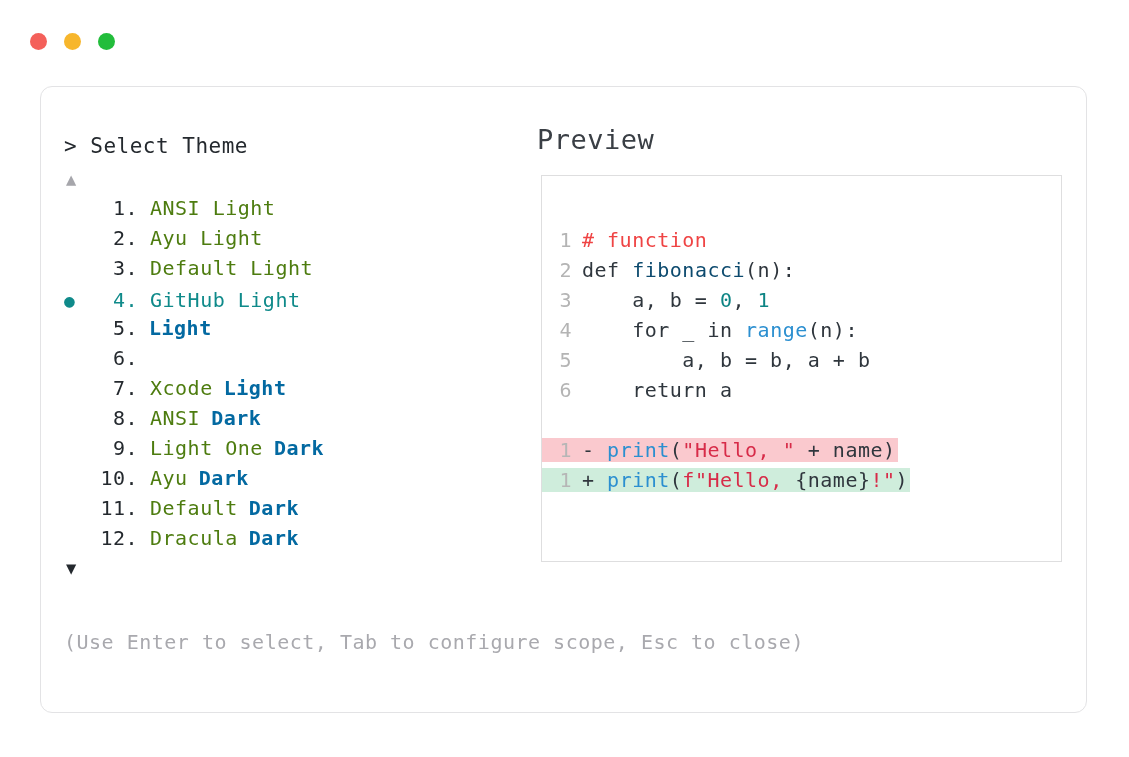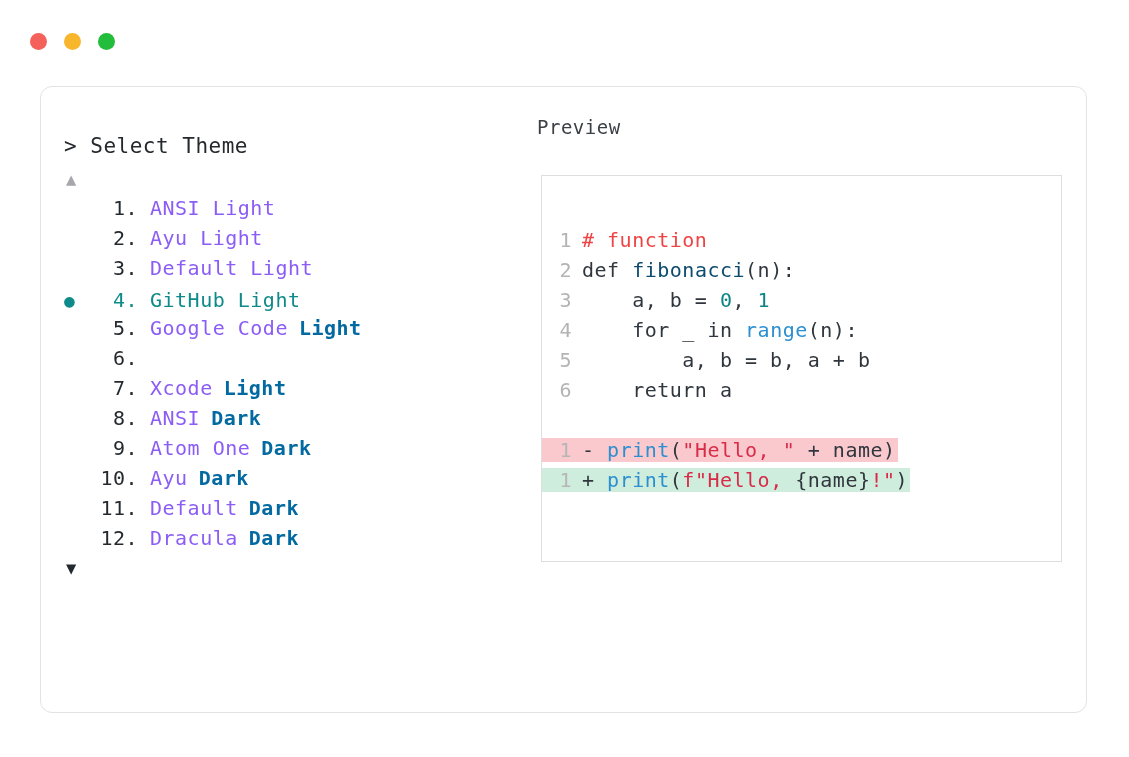--- a/index.html
+++ b/index.html
@@ -51,22 +51,22 @@
     top: 47px;
     font-size: 21px;
     color: #24292e;
     letter-spacing: 0.5px;
     white-space: pre;
     text-align: right;
   }
   .preview-title {
     position: absolute;
     left: 496px;
-    top: 29px;
-    font-size: 19px;
+    top: 37px;
+    font-size: 27px;
     color: #3a3f45;
     letter-spacing: 0.5px;
   }
 
   
   .list-col {
     position: absolute;
     left: 23px;
     top: 82px;
     width: 450px;
@@ -103,21 +103,21 @@
   }
   .idx-cell {
     width: 44px;
     flex: 0 0 44px;
     text-align: right;
     color: #24292e;
     letter-spacing: 0.5px;
   }
   .name-cell {
     padding-left: 12px;
-    color: #8b5cf6;
+    color: #4d7c0f;
     letter-spacing: 0.5px;
   }
   .variant-cell {
     padding-left: 11px;
     color: #0369a1;
     letter-spacing: 0.5px;
     font-weight: bold;
   }
   .theme-row.selected .idx-cell,
   .theme-row.selected .name-cell {
@@ -205,25 +205,25 @@
   <div class="prompt-title">&gt; Select Theme</div>
   <div class="preview-title">Preview</div>
 
   <div class="list-col">
     <div class="scroll-arrow up">▲</div>
     <ul class="theme-list" id="theme-list">
         <li class="theme-row"><span class="bullet-cell"></span><span class="idx-cell">1.</span><span class="name-cell">ANSI Light</span></li>
         <li class="theme-row"><span class="bullet-cell"></span><span class="idx-cell">2.</span><span class="name-cell">Ayu Light</span></li>
         <li class="theme-row"><span class="bullet-cell"></span><span class="idx-cell">3.</span><span class="name-cell">Default Light</span></li>
         <li class="theme-row selected"><span class="bullet-cell">●</span><span class="idx-cell">4.</span><span class="name-cell">GitHub Light</span></li>
-        <li class="theme-row"><span class="bullet-cell"></span><span class="idx-cell">5.</span><span class="name-cell">Google Code</span><span class="variant-cell">Light</span></li>
+        <li class="theme-row"><span class="bullet-cell"></span><span class="idx-cell">5.</span><span class="variant-cell">Light</span></li>
         <li class="theme-row"><span class="bullet-cell"></span><span class="idx-cell">6.</span></li>
         <li class="theme-row"><span class="bullet-cell"></span><span class="idx-cell">7.</span><span class="name-cell">Xcode</span><span class="variant-cell">Light</span></li>
         <li class="theme-row"><span class="bullet-cell"></span><span class="idx-cell">8.</span><span class="name-cell">ANSI</span><span class="variant-cell">Dark</span></li>
-        <li class="theme-row"><span class="bullet-cell"></span><span class="idx-cell">9.</span><span class="name-cell">Atom One</span><span class="variant-cell">Dark</span></li>
+        <li class="theme-row"><span class="bullet-cell"></span><span class="idx-cell">9.</span><span class="name-cell">Light One</span><span class="variant-cell">Dark</span></li>
         <li class="theme-row"><span class="bullet-cell"></span><span class="idx-cell">10.</span><span class="name-cell">Ayu</span><span class="variant-cell">Dark</span></li>
         <li class="theme-row"><span class="bullet-cell"></span><span class="idx-cell">11.</span><span class="name-cell">Default</span><span class="variant-cell">Dark</span></li>
         <li class="theme-row"><span class="bullet-cell"></span><span class="idx-cell">12.</span><span class="name-cell">Dracula</span><span class="variant-cell">Dark</span></li>
       </ul>
     <div class="scroll-arrow down">▼</div>
   </div>
 
   <div class="preview-box">
     <div class="code-area" id="code-area">
         <div class="code-line"><span class="gutter">1</span><span class="code-text"><span class="tok-comment"># function</span></span></div>
@@ -231,13 +231,14 @@
         <div class="code-line"><span class="gutter">3</span><span class="code-text"><span class="tok-plain">    a, b = </span><span class="tok-num">0</span><span class="tok-plain">, </span><span class="tok-num">1</span></span></div>
         <div class="code-line"><span class="gutter">4</span><span class="code-text"><span class="tok-plain">    for _ in </span><span class="tok-builtin">range</span><span class="tok-plain">(n):</span></span></div>
         <div class="code-line"><span class="gutter">5</span><span class="code-text"><span class="tok-plain">        a, b = b, a + b</span></span></div>
         <div class="code-line"><span class="gutter">6</span><span class="code-text"><span class="tok-plain">    return a</span></span></div>
         <div class="code-spacer"></div>
         <div class="diff-line removed"><span class="gutter">1</span><span class="diff-body"><span class="tok-sign">- </span><span class="tok-builtin">print</span><span class="tok-plain">(</span><span class="tok-str">"Hello, "</span><span class="tok-plain"> + name)</span></span></div>
         <div class="diff-line added"><span class="gutter">1</span><span class="diff-body"><span class="tok-sign">+ </span><span class="tok-builtin">print</span><span class="tok-plain">(</span><span class="tok-str">f"Hello, </span><span class="tok-plain">{name}</span><span class="tok-str">!"</span><span class="tok-plain">)</span></span></div>
       </div>
   </div>
 
+  <div class="footer-hint">(Use Enter to select, Tab to configure scope, Esc to close)</div>
 </div>
 
 </body></html>

